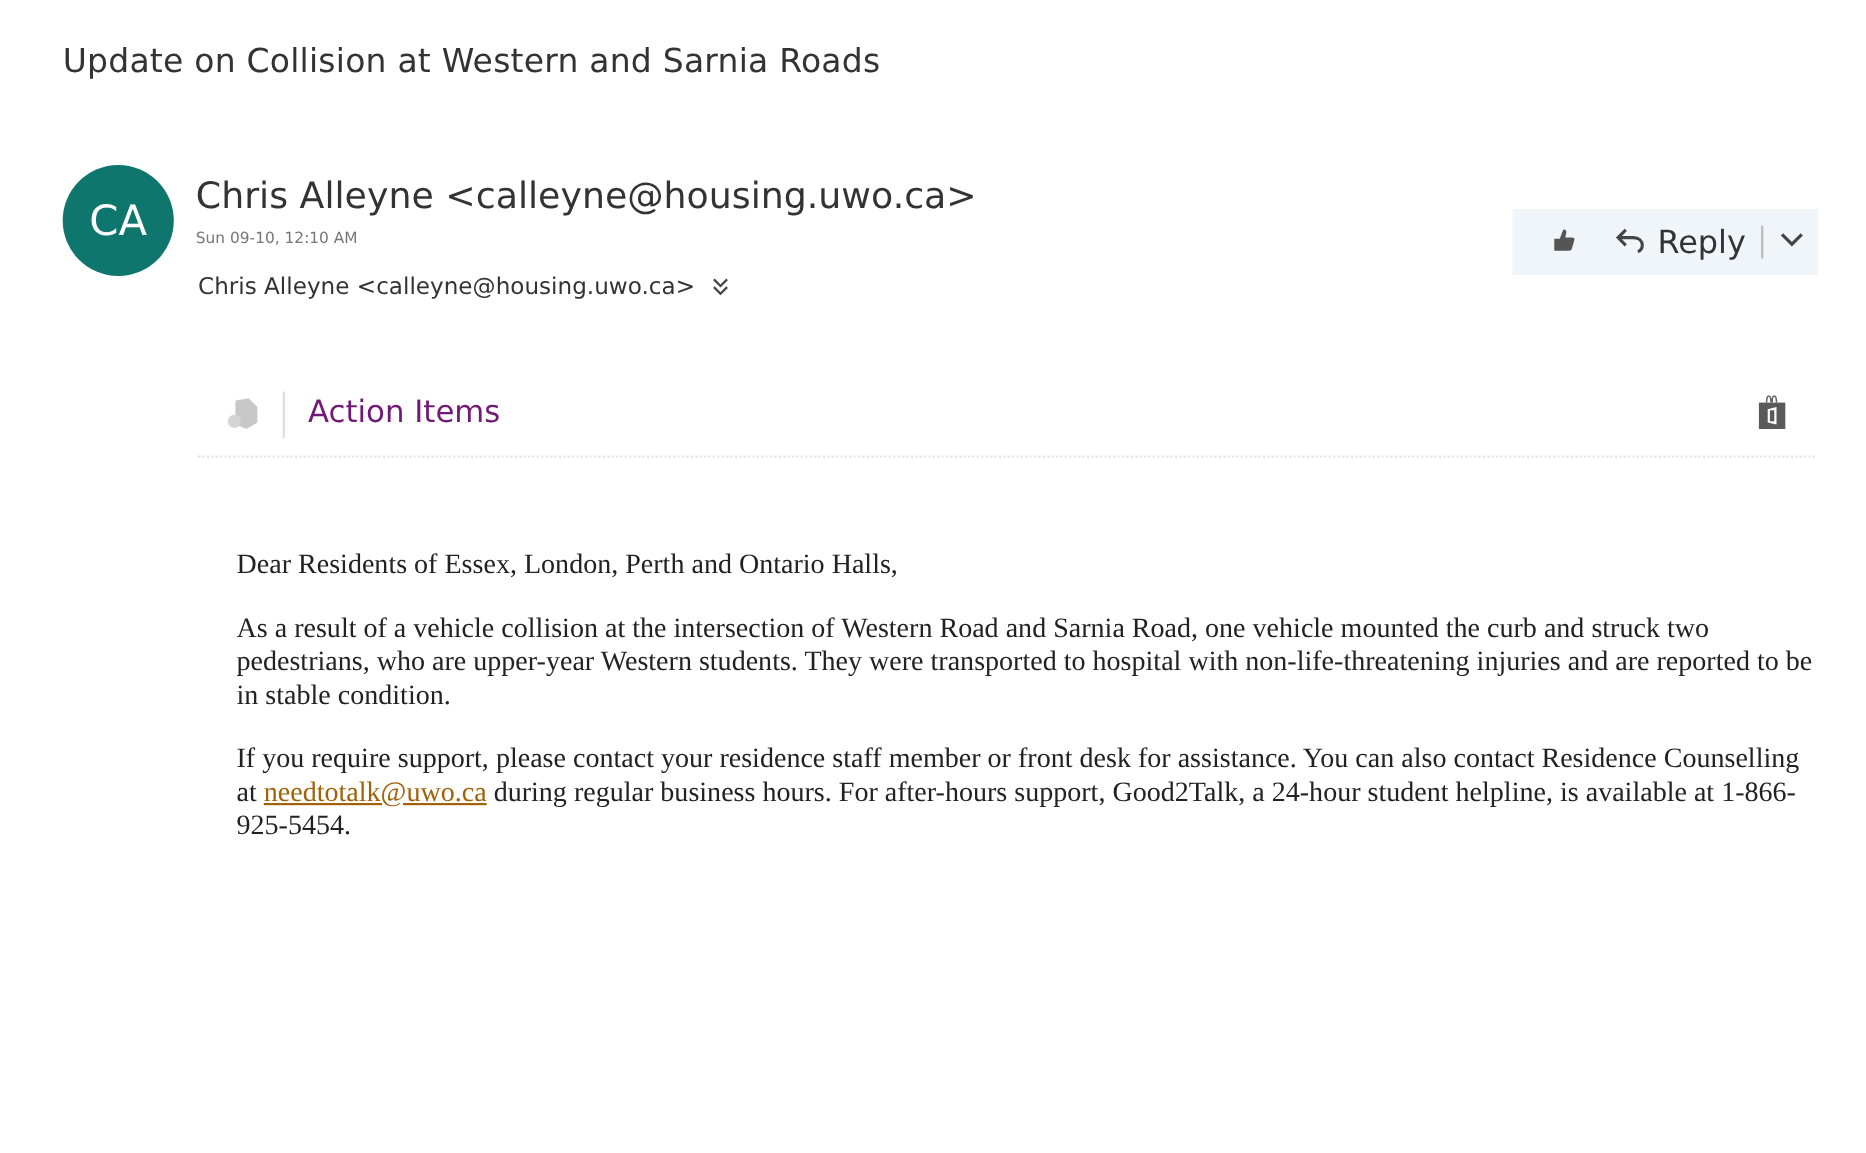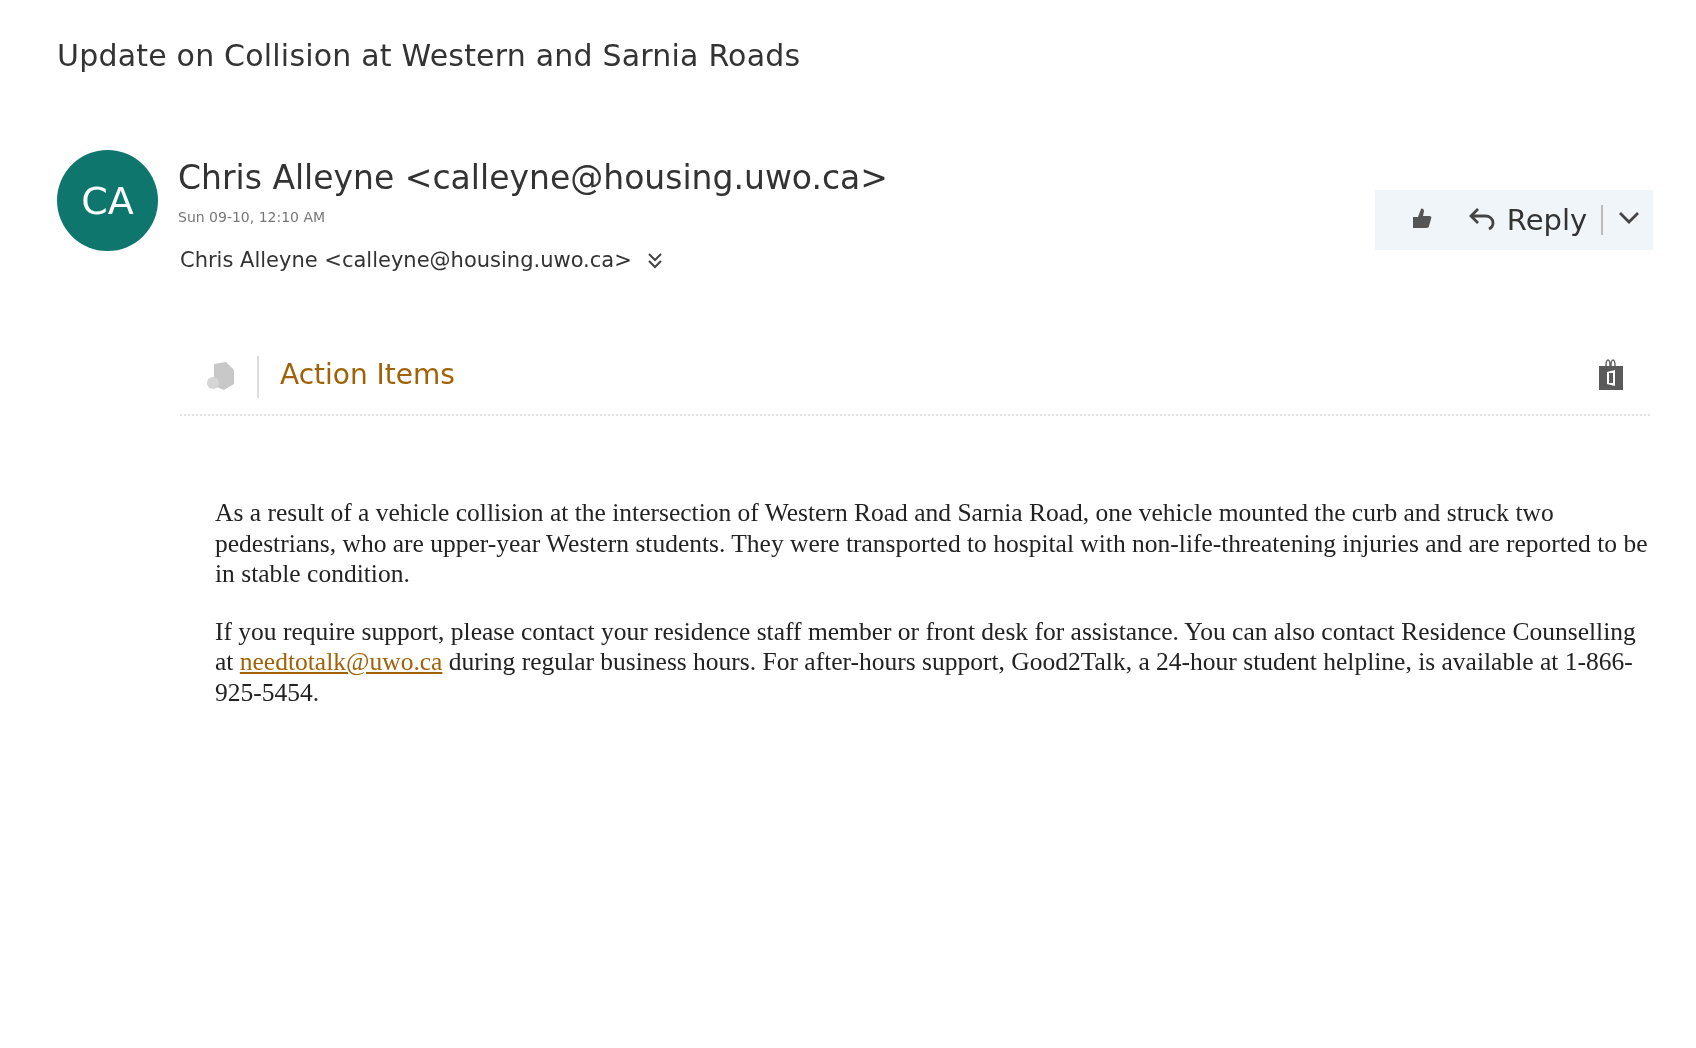--- a/index.html
+++ b/index.html
@@ -11,21 +11,21 @@
   .recipient { position: absolute; left: 180px; top: 248px; font-size: 21px; color: #333; display: flex; align-items: center; gap: 14px; }
   .expand-icon { width: 18px; height: 22px; display: inline-block; cursor: pointer; }
   .btn { position: absolute; top: 150px; height: 60px; background: #f0f5fa; display: flex; align-items: center; justify-content: center; cursor: pointer; margin-top: 40px; }
   .like-btn { left: 1375px; width: 91px; }
   .reply-btn { left: 1455px; width: 198px; gap: 10px; }
   .reply-btn .label { font-size: 29px; color: #333; }
   .reply-sep { width: 2px; height: 30px; background: #bbb; margin: 0 4px; }
   .actions-bar { position: absolute; left: 180px; top: 350px; width: 1470px; height: 60px; }
   .actions-bar .addin-icon { position: absolute; left: 24px; top: 10px; width: 32px; height: 32px; }
   .actions-bar .divider { position: absolute; left: 77px; top: 6px; width: 2px; height: 42px; background: #ddd; }
-  .actions-bar .label { position: absolute; left: 100px; top: 8px; font-size: 28px; color: #a16207; }
+  .actions-bar .label { position: absolute; left: 100px; top: 8px; font-size: 28px; color: #701a75; }
   .actions-bar .store-icon { position: absolute; left: 1417px; top: 6px; width: 28px; height: 36px; cursor: pointer; }
   .dotted { position: absolute; left: 180px; top: 414px; width: 1470px; border-top: 2px dotted #e2e2e2; }
   .body { position: absolute; left: 215px; top: 498px; width: 1440px; font-family: "Liberation Serif", serif; font-size: 25.5px; line-height: 30.5px; color: #222; }
   .body p { margin: 0 0 27px 0; }
   .body a { color: #a16207; text-decoration: underline; }
 </style>
 </head>
 <body>
 
 <div class="subject">Update on Collision at Western and Sarnia Roads</div>
@@ -85,15 +85,16 @@
         <path d="M9 10 c0 -8 4 -8 4 0 M14 10 c0 -8 4 -8 4 0" fill="none" stroke="#666" stroke-width="1.5"></path>
         <rect x="2" y="10" width="24" height="24" fill="#5a5a5a"></rect>
         <path d="M10 16 l8 -2 v16 l-8 -2 z" fill="#fff"></path>
         <rect x="12" y="17" width="4" height="10" fill="#5a5a5a"></rect>
       </svg>
   </span>
 </div>
 <div class="dotted"></div>
 
 <div class="body">
+  <p>Dear Residents of Essex, London, Perth and Ontario Halls,</p>
   <p>As a result of a vehicle collision at the intersection of Western Road and Sarnia Road, one vehicle mounted the curb and struck two pedestrians, who are upper-year Western students. They were transported to hospital with non-life-threatening injuries and are reported to be in stable condition.</p>
   <p><span>If you require support, please contact your residence staff member or front desk for assistance. You can also contact Residence Counselling at </span><a href="#">needtotalk@uwo.ca</a><span> during regular business hours. For after-hours support, Good2Talk, a 24-hour student helpline, is available at 1-866-925-5454.</span></p>
 </div>
 
 </body></html>

